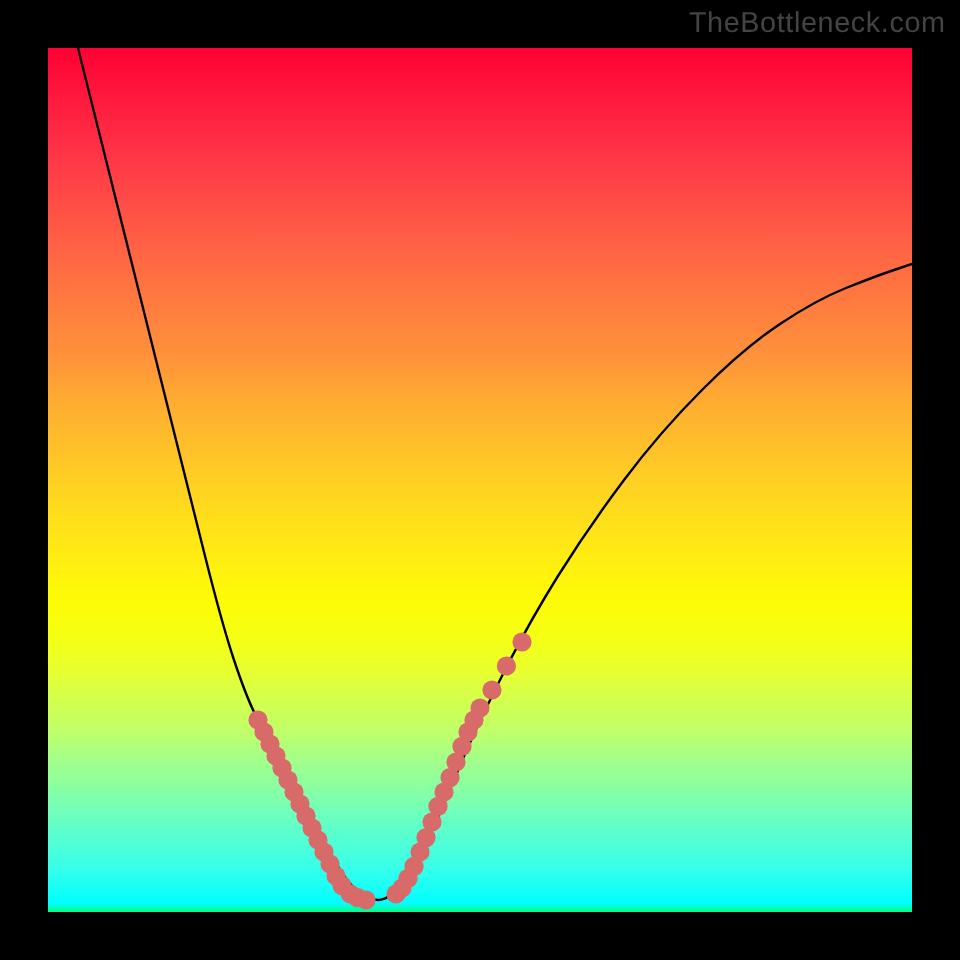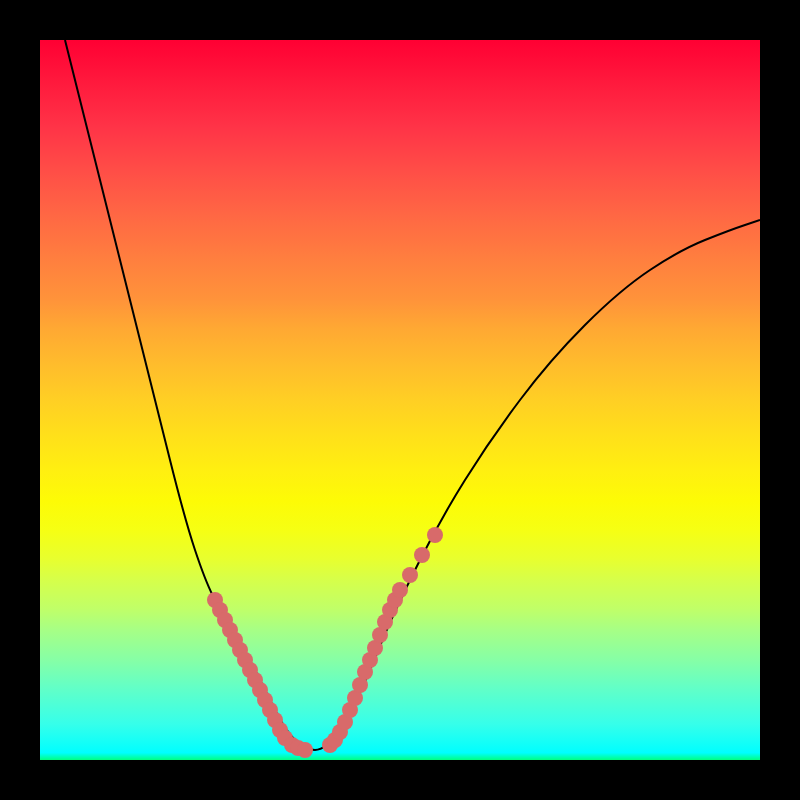--- a/index.html
+++ b/index.html
@@ -67,20 +67,21 @@
     width: 720px;
     height: 720px;
     overflow: visible;
   }
 </style>
 </head>
 <body>
 
 <div class="frame">
 
+  <div class="watermark">TheBottleneck.com</div>
 
   <div class="plot">
     <svg class="curve" viewBox="0 0 720 720">
       <g id="svg-content">
           <path d="M 25 0 Q 25 0 40 60 Q 55 120 70 180 Q 85 240 100 300 Q 115 360 130 420 Q 145 480 155 510 Q 165 540 172.5 555 Q 180 570 187.5 582.5 Q 195 595 202.5 607.5 Q 210 620 215 630 Q 220 640 225 650 Q 230 660 235 670 Q 240 680 245 687.5 Q 250 695 255 700 Q 260 705 265 707.5 Q 270 710 275 710 Q 280 710 287.5 705 Q 295 700 302.5 687.5 Q 310 675 320 652.5 Q 330 630 342.5 600 Q 355 570 377.5 525 Q 400 480 425 440 Q 450 400 480 360 Q 510 320 545 285 Q 580 250 610 230 Q 640 210 665 200 Q 690 190 705 185 L 720 180" stroke="#000000" stroke-width="2" fill="none"></path>
           <circle cx="175" cy="560" r="8" fill="#d86a6a"></circle>
           <circle cx="180" cy="570" r="8" fill="#d86a6a"></circle>
           <circle cx="185" cy="580" r="8" fill="#d86a6a"></circle>
           <circle cx="190" cy="590" r="8" fill="#d86a6a"></circle>
           <circle cx="195" cy="600" r="8" fill="#d86a6a"></circle>

